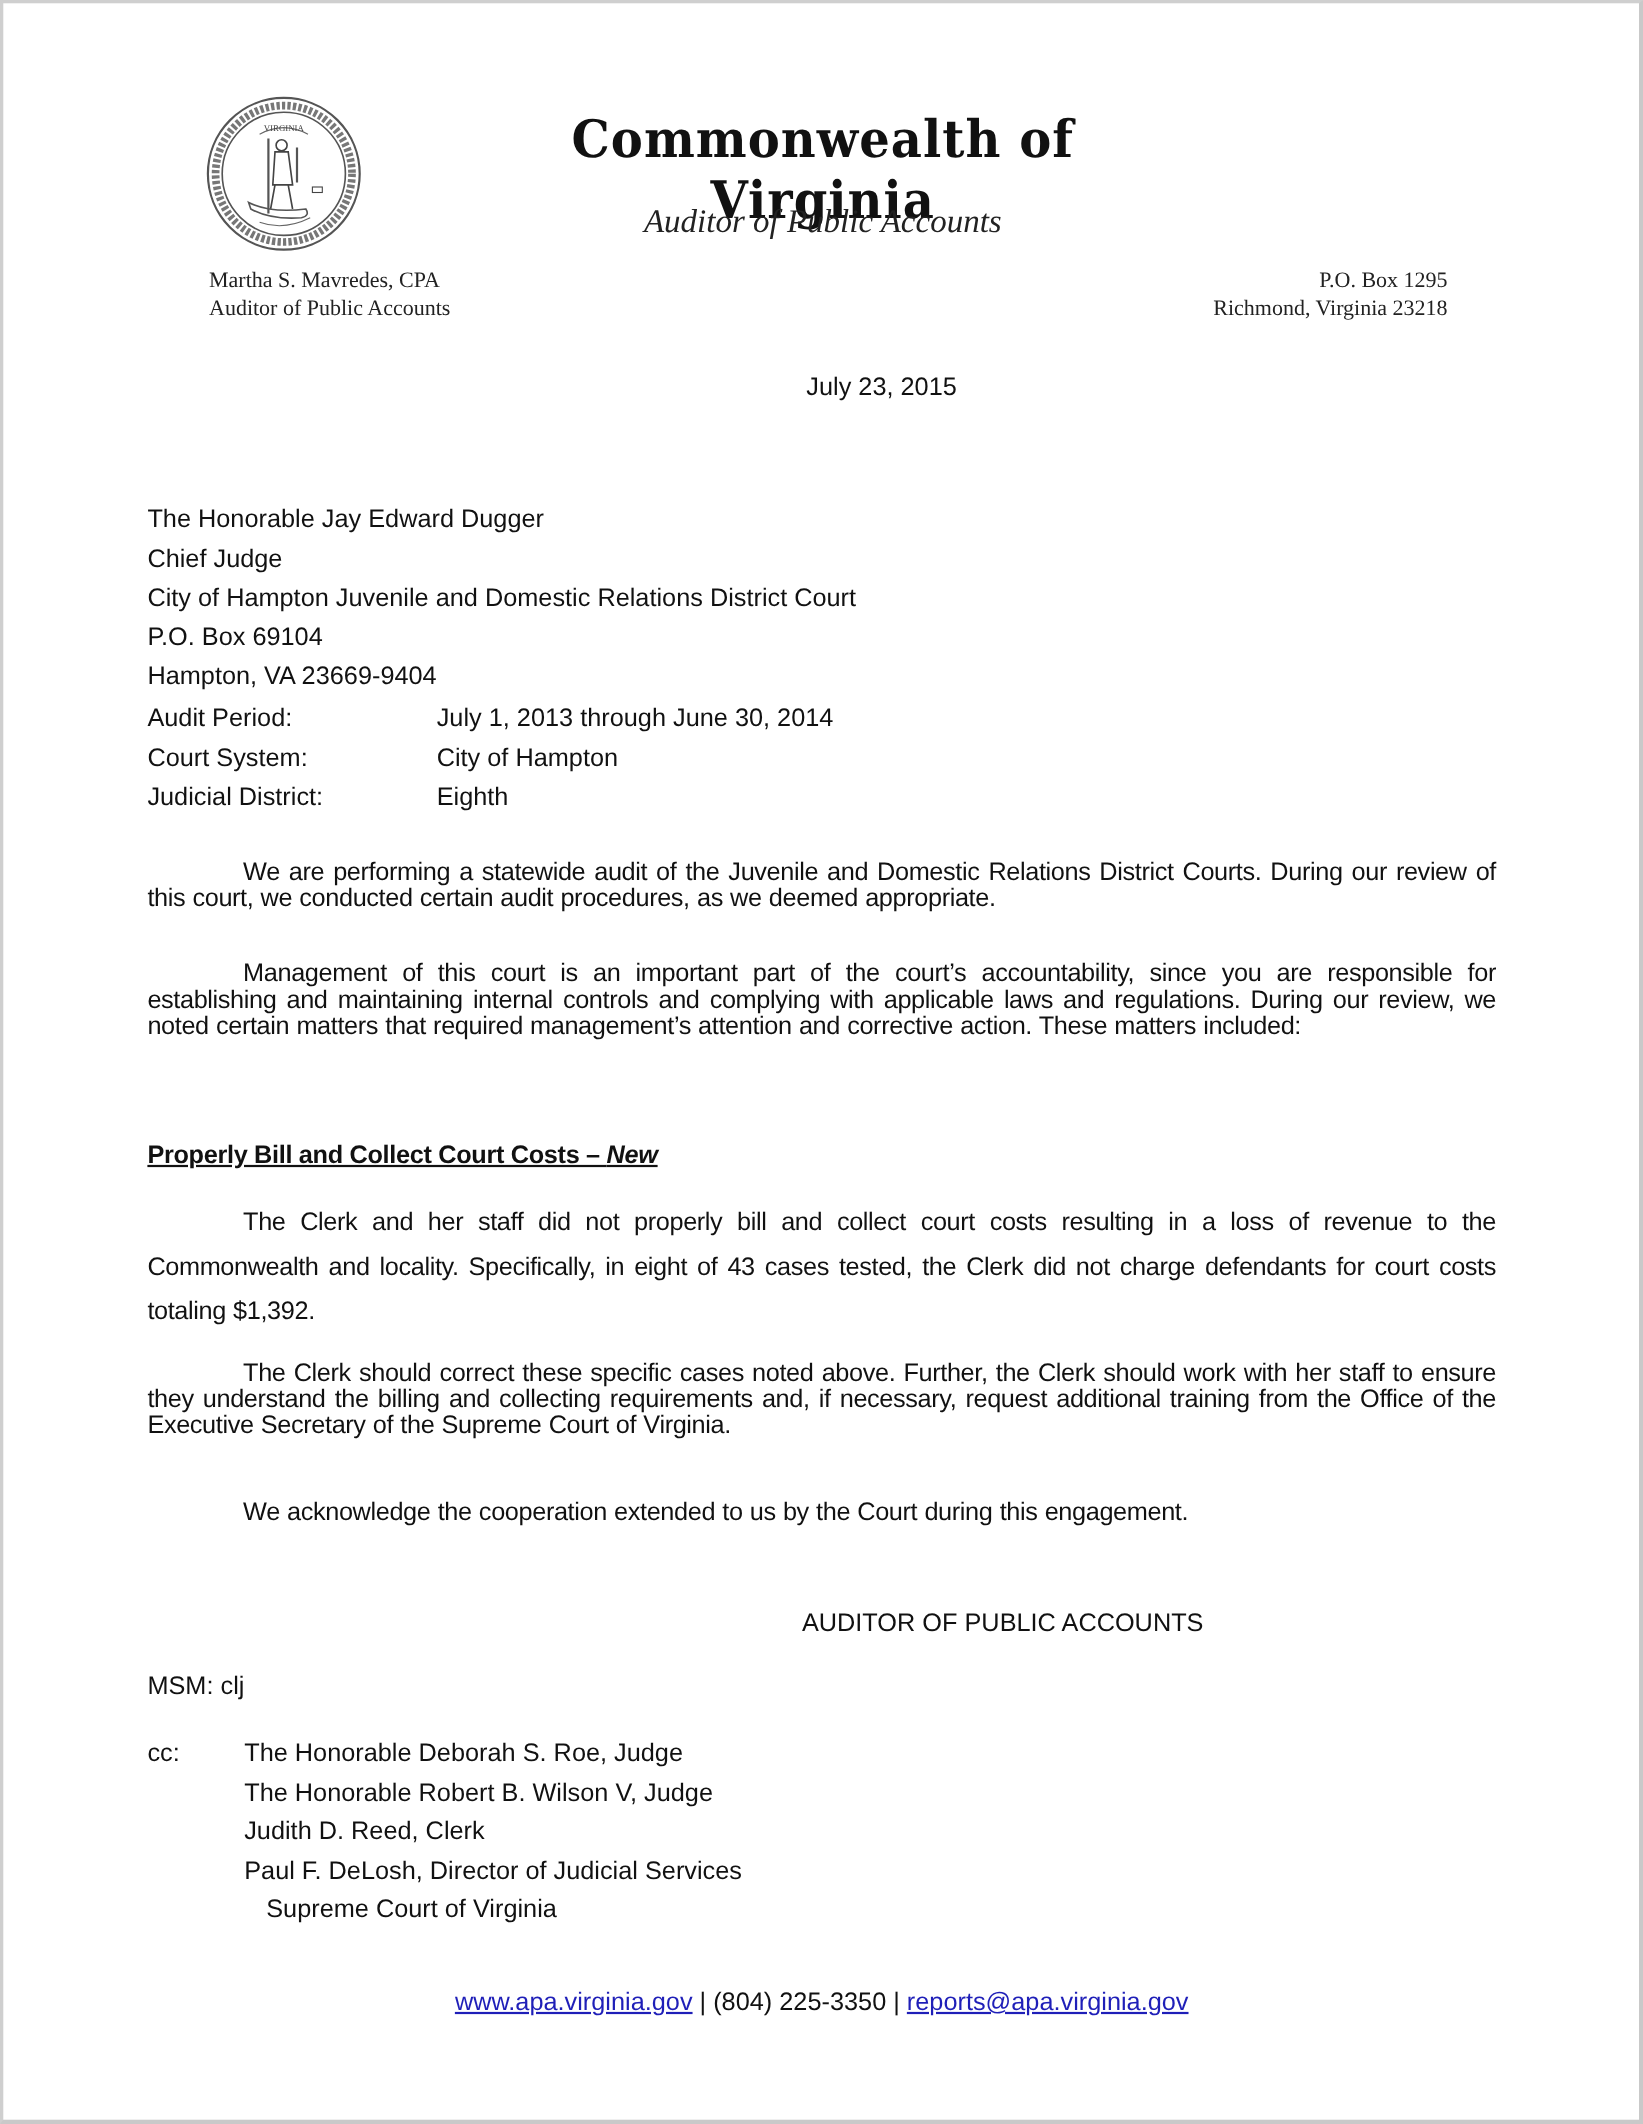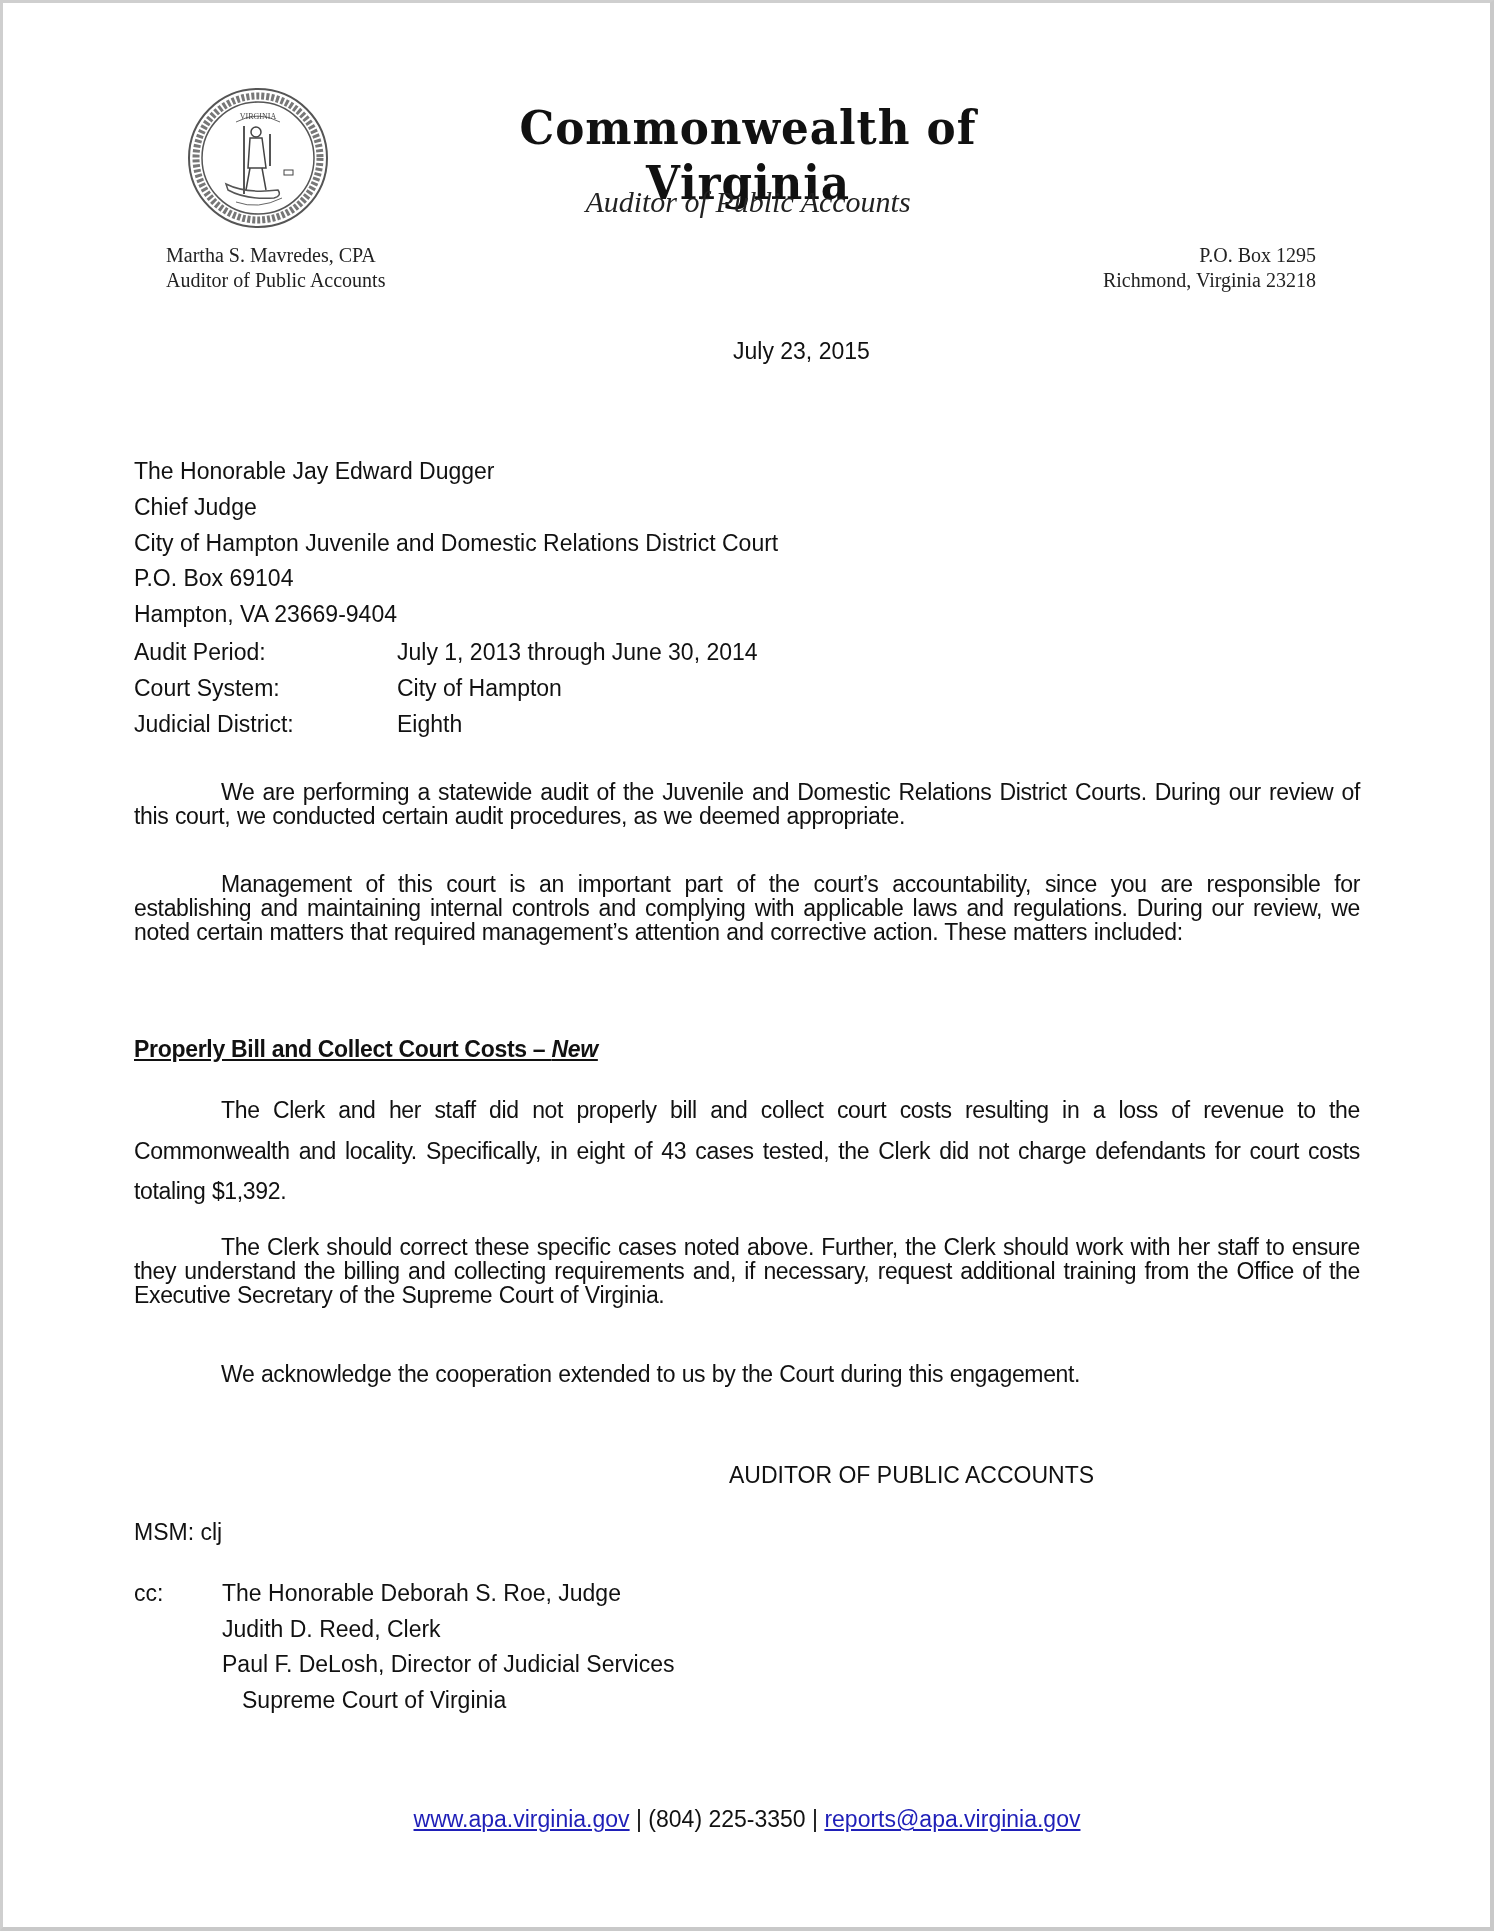--- a/index.html
+++ b/index.html
@@ -21,21 +21,21 @@
   .lh-title {
     position: absolute; left: 430px; top: 100px; width: 636px; text-align: center;
     font-family: "DejaVu Serif", "Liberation Serif", serif; font-weight: bold;
     font-size: 47px; letter-spacing: 1px; color: #111; transform: scaleX(0.93);
     transform-origin: center;
   }
   .lh-sub {
     position: absolute; left: 430px; top: 185px; width: 636px; text-align: center;
     font-family: "Liberation Serif", serif; font-style: italic; font-size: 30px; color: #222;
   }
-  .lh-left { left: 166px; top: 243px; font-size: 20px; line-height: 25px; color: #222; }
+  .lh-left { left: 190px; top: 243px; font-size: 20px; line-height: 25px; color: #222; }
   .lh-right { right: 178px; top: 243px; font-size: 20px; line-height: 25px; text-align: right; color: #222; }
 
   
   .t { font-family: "Liberation Sans", "DejaVu Sans", sans-serif; font-size: 23px; color: #111; }
   .date { left: 733px; top: 338px; }
   .recipient { left: 134px; top: 414px; line-height: 35.8px; margin-top: 40px; }
   .info { left: 134px; top: 634px; line-height: 36px; }
   .info-row { display: flex; }
   .info-label { width: 263px; }
   .para {
@@ -133,20 +133,21 @@
 <div class="abs t signoff">AUDITOR OF PUBLIC ACCOUNTS</div>
 <div class="abs t initials">MSM: clj</div>
 
 <div class="abs t cc">
   <div class="cc-row">
     <span class="cc-label">cc:</span>
     <span>The Honorable Deborah S. Roe, Judge</span>
   </div>
   <div class="cc-row">
     <span class="cc-label"></span>
+    <span>The Honorable Robert B. Wilson V, Judge</span>
   </div>
   <div class="cc-row">
     <span class="cc-label"></span>
     <span>Judith D. Reed, Clerk</span>
   </div>
   <div class="cc-row">
     <span class="cc-label"></span>
     <span>Paul F. DeLosh, Director of Judicial Services</span>
   </div>
   <div class="cc-row">

